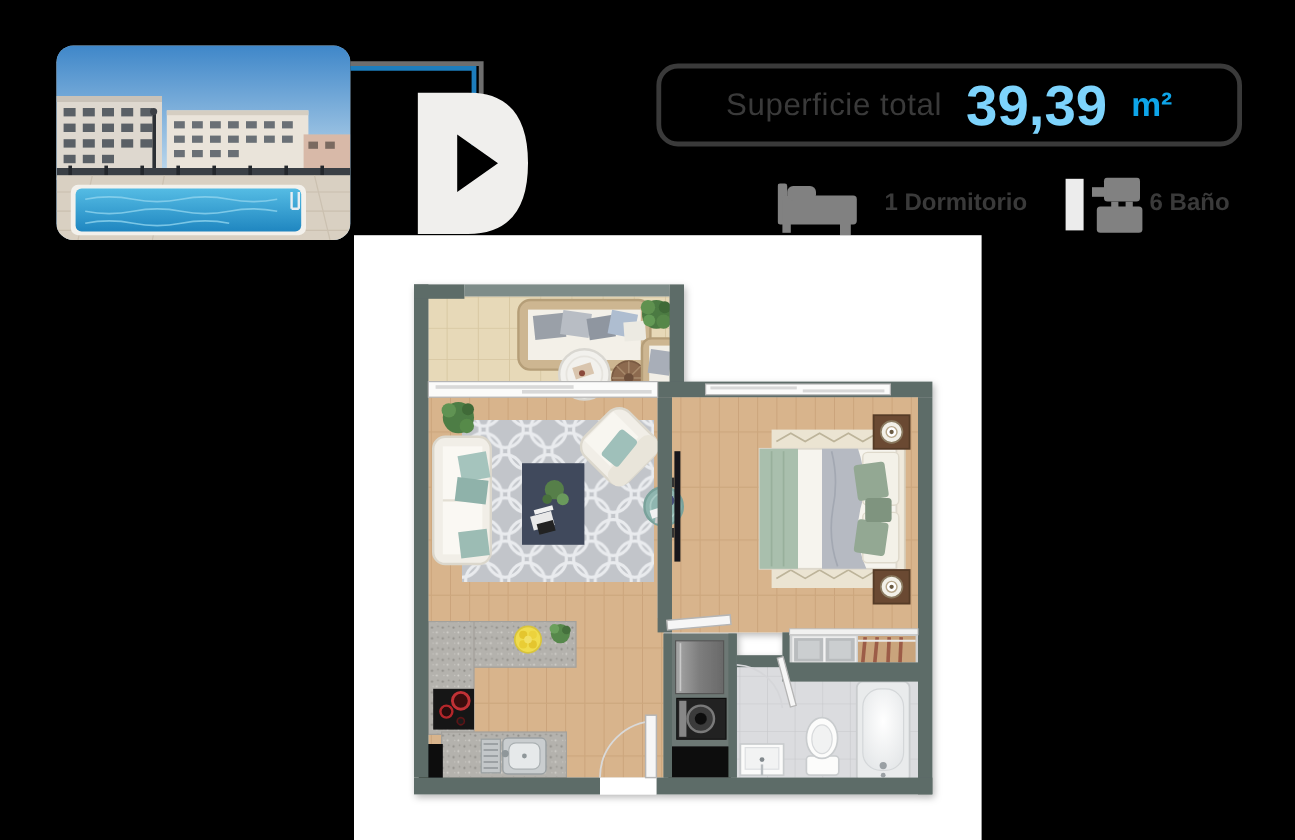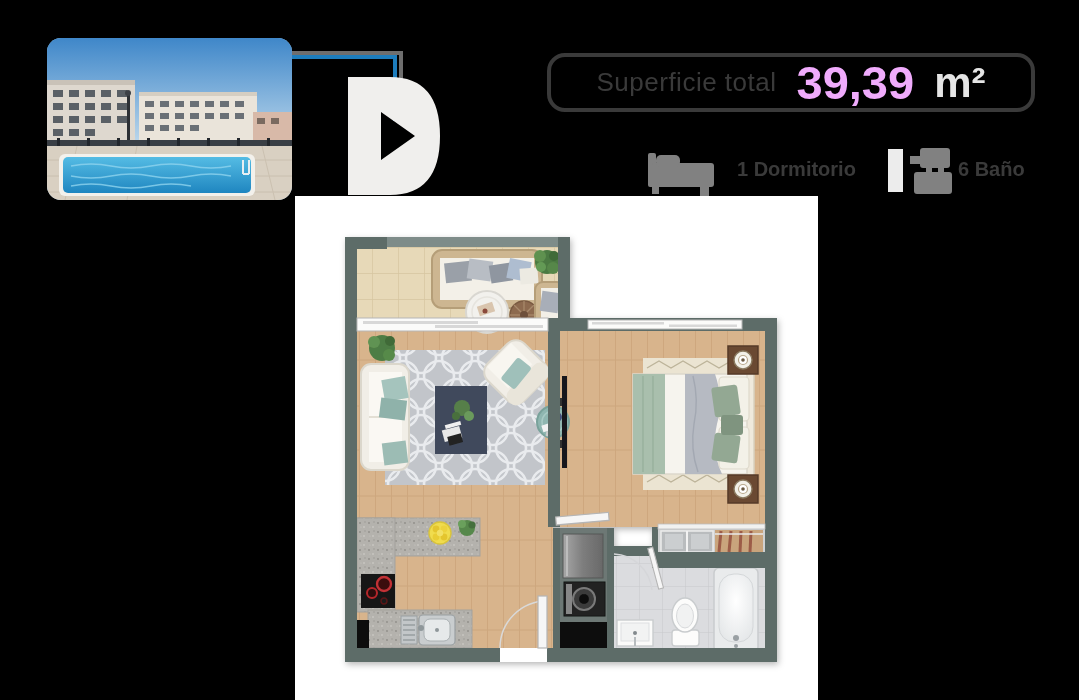--- a/index.html
+++ b/index.html
@@ -14,28 +14,28 @@
     position:absolute;left:47px;top:38px;width:245px;height:162px;
     border-radius:14px;overflow:hidden;background:#9cc4e4;
   }
   .photo svg{display:block;}
   
   .connector{position:absolute;left:290px;top:49px;width:120px;height:85px;}
   
   .type-letter{position:absolute;left:348px;top:77px;width:92px;height:118px;}
   
   .badge{
-    position:absolute;left:547px;top:53px;width:488px;height:59px;
+    position:absolute;left:547px;top:53px;width:488px;height:69px;
     border:4px solid #3a3a3a;border-radius:18px;
     box-sizing:border-box;
     display:flex;align-items:center;justify-content:center;gap:20px;
   }
   .badge .label{font-size:26px;font-weight:500;letter-spacing:.5px;color:#3a3a3a;white-space:nowrap;}
-  .badge .value{font-size:47px;font-weight:800;color:#f0abfc;line-height:1;white-space:nowrap;}
-  .badge .unit{font-size:42px;font-weight:800;color:#e5e5e5;line-height:1;margin-left:0;}
+  .badge .value{font-size:47px;font-weight:800;color:#7dd3fc;line-height:1;white-space:nowrap;}
+  .badge .unit{font-size:28px;font-weight:800;color:#0ea5e9;line-height:1;margin-left:0;}
   
   .specs{position:absolute;left:640px;top:140px;width:420px;height:60px;}
   .spec-label{
     position:absolute;top:18px;font-size:20px;font-weight:800;color:#3a3a3a;white-space:nowrap;
   }
   .bed-icon{position:absolute;left:8px;top:9px;}
   .label-bed{left:97px;text-align:center;}
   .glass-bar{position:absolute;left:248px;top:9px;width:15px;height:43px;background:#ececec;}
   .shower-icon{position:absolute;left:268px;top:8px;}
   .label-bath{left:318px;}

